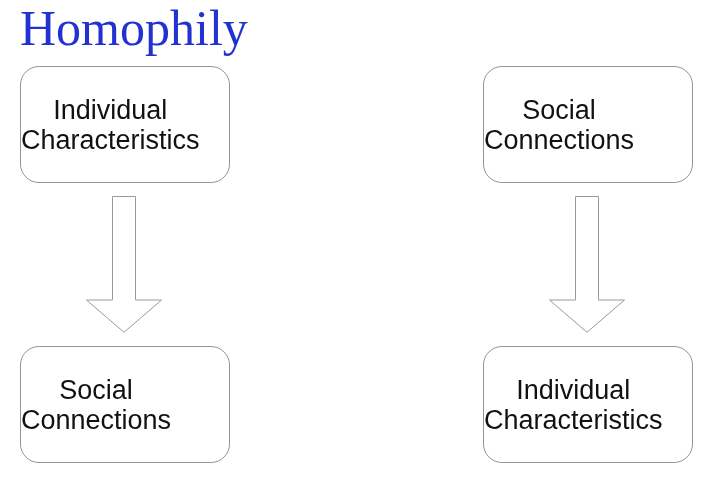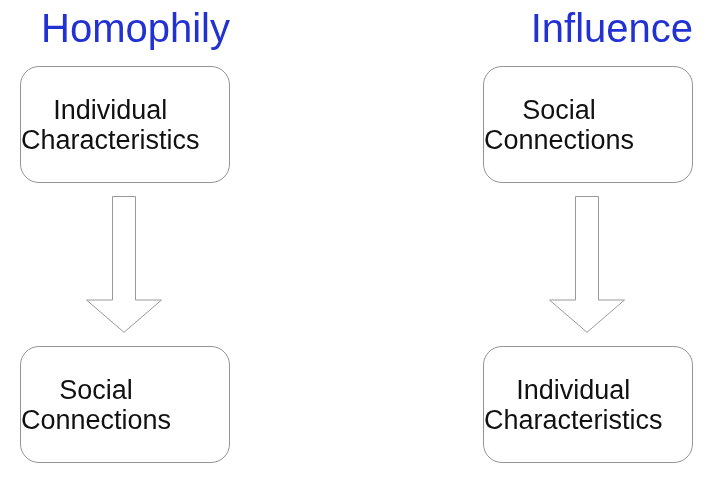--- a/index.html
+++ b/index.html
@@ -12,26 +12,27 @@
     width: 709px;
     height: 478px;
     background: var(--background, #ffffff);
     font-family: "Liberation Sans", sans-serif;
     overflow: hidden;
   }
   .col-title {
     position: absolute;
     top: 5px;
     width: 210px;
-    text-align: right;
-    font-size: 40px;
+    text-align: center;
+    font-size: 50px;
     line-height: 47px;
     font-weight: 400;
     color: var(--title, #2232d2);
     white-space: nowrap;
+    font-family: Liberation Serif, serif;
   }
   .col-title.left  { left: 20px; }
   .col-title.right { left: 483px; }
   .node {
     position: absolute;
     width: 208px;
     height: 115px;
     background: #ffffff;
     border: 1px solid var(--box_border, #949494);
     border-radius: 19px;
@@ -77,21 +78,20 @@
 
   <svg class="arrow col-left" viewBox="0 0 76 137" aria-hidden="true">
     <polygon points="26.5,0.5 49.5,0.5 49.5,104 75.5,104 38,136.3 0.5,104 26.5,104"></polygon>
   </svg>
 
   <div class="node col-left row-bottom">
     <span class="node-label">Social
 Connections</span>
   </div>
 
-  <div class="col-title right">Influence</div>
 
   <div class="node col-right row-top">
     <span class="node-label">Social
 Connections</span>
   </div>
 
   <svg class="arrow col-right" viewBox="0 0 76 137" aria-hidden="true">
     <polygon points="26.5,0.5 49.5,0.5 49.5,104 75.5,104 38,136.3 0.5,104 26.5,104"></polygon>
   </svg>
 

